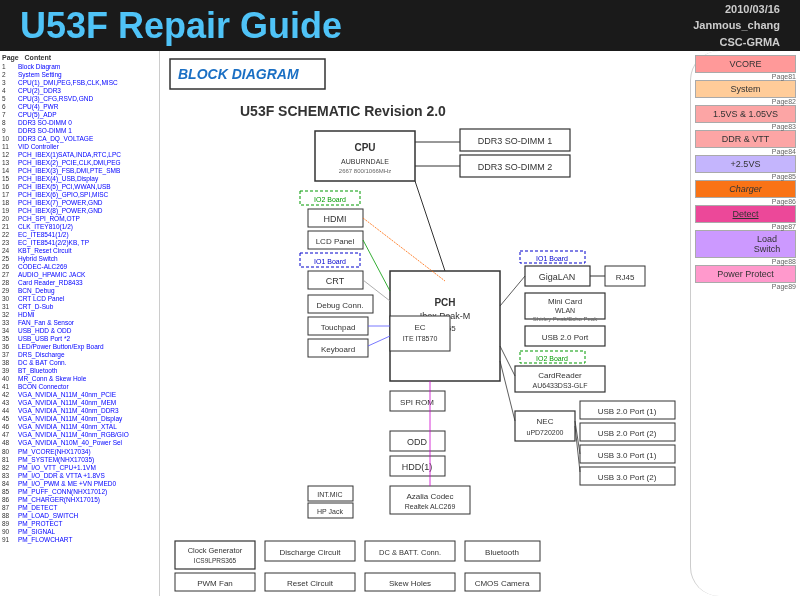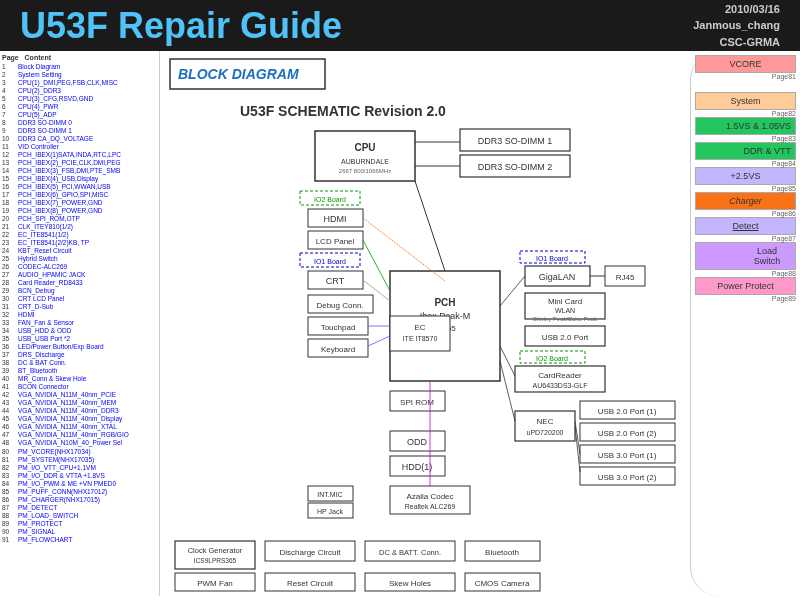--- a/index.html
+++ b/index.html
@@ -88,25 +88,25 @@
     .right-btn {
       background: #e8e8e8;
       border: 1px solid #aaa;
       font-size: 9px;
       padding: 3px 4px;
       text-align: center;
       cursor: pointer;
       color: #333;
     }
     .right-btn.vcore { background: #ff9999; }
-    .right-btn.system { background: #ffcc99; margin-top: 12px; }
-    .right-btn.ddr { background: #22c55e; text-align: right; }
+    .right-btn.system { background: #ffcc99; }
+    .right-btn.ddr { background: #fca5a5; }
     .right-btn.svs { background: #c4b5fd; }
     .right-btn.charger { background: #f97316; font-style: italic; }
-    .right-btn.detect { background: #c4b5fd; text-decoration: underline; }
+    .right-btn.detect { background: #ec4899; text-decoration: underline; }
     .right-btn.loadswitch { background: #cc99ff; padding-left: 47px; }
     .right-btn.powerprotect { background: #ff99cc; }
     .right-page {
       font-size: 7px;
       color: #666;
       text-align: right;
     }
 
     
     #diagram-svg {

